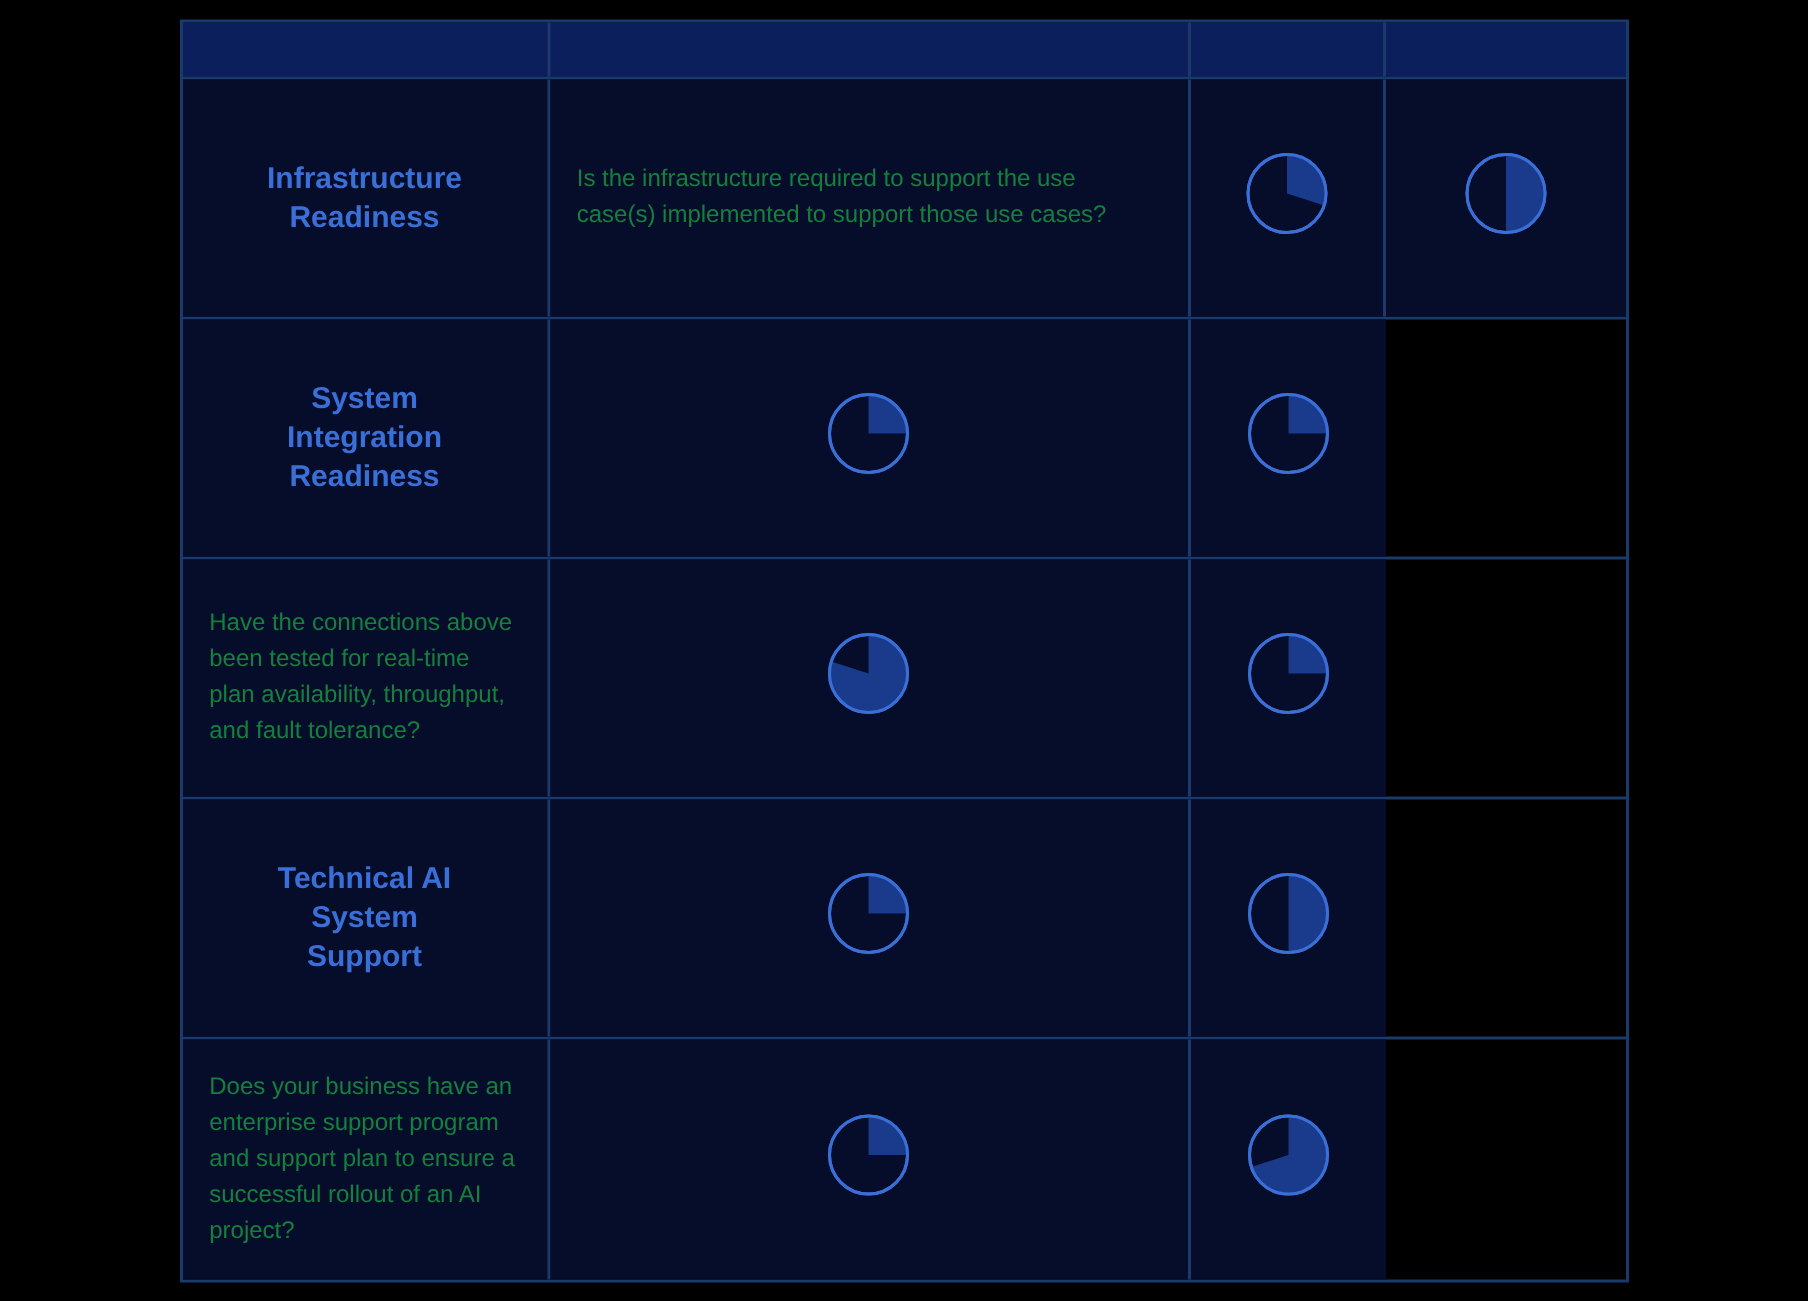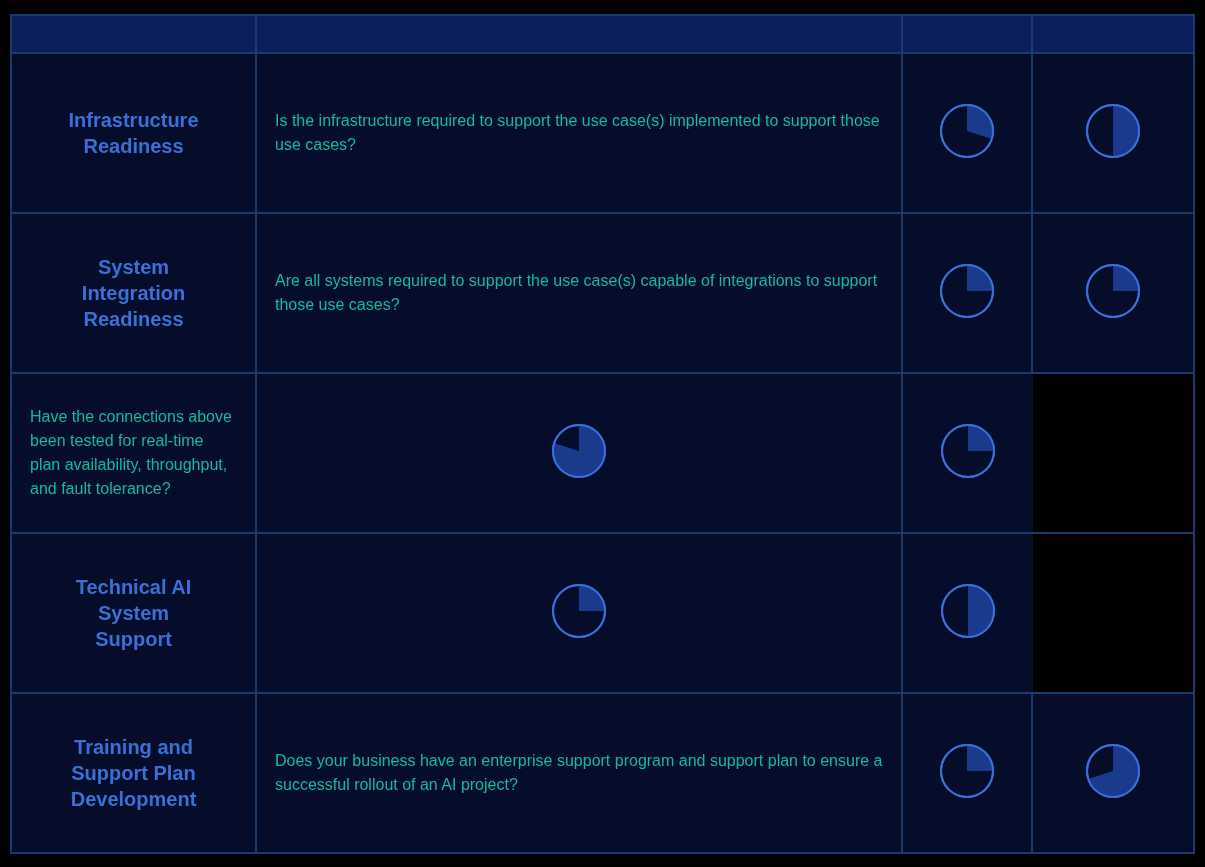--- a/index.html
+++ b/index.html
@@ -6,21 +6,21 @@
     body {
       background: #000;
       font-family: Arial, sans-serif;
       width: 1205px;
       min-height: 867px;
       display: flex;
       align-items: center;
       justify-content: center;
     }
     .table-container {
-      width: 1185px;
+      width: 966px;
       border: 2px solid #1a3a6b;
     }
     .table-header {
       display: grid;
       grid-template-columns: 245px 1fr 130px 160px;
       background: #0a1f5c;
     }
     .header-cell {
       padding: 18px 12px;
       color: #fff;
@@ -50,21 +50,21 @@
       color: #3a6fd8;
       font-weight: bold;
       font-size: 20px;
       line-height: 1.3;
     }
     .overview-cell {
       background: #050d2a;
       padding: 20px 18px;
       display: flex;
       align-items: center;
-      color: #14b8a6;
+      color: #15803d;
       font-size: 16px;
       line-height: 1.5;
       border-right: 2px solid #1a3a6b;
     }
     .score-cell {
       background: #050d2a;
       display: flex;
       align-items: center;
       justify-content: center;
       border-right: 2px solid #1a3a6b;
@@ -112,23 +112,20 @@
     <circle cx="30" cy="30" r="26" fill="#050d2a" stroke="#3a6fd8" stroke-width="2"></circle>
     <path d="M 30 30 L 30 4 A 26 26 0 0 1 30.000000000000004 56 Z" fill="#1a3a8c"></path>
     <circle cx="30" cy="30" r="26" fill="none" stroke="#3a6fd8" stroke-width="2"></circle>
   </svg></div>
     </div>
   </div>
       <div class="table-row">
     <div class="dim-cell">
       <span>System<br>Integration<br>Readiness</span>
     </div>
-    <div class="overview-cell">
-      <span>Are all systems required to support the use case(s) capable of integrations to support those use cases?</span>
-    </div>
     <div class="score-cell">
       <div class="pie-icon"><svg viewBox="0 0 60 60" xmlns="http://www.w3.org/2000/svg">
     <circle cx="30" cy="30" r="26" fill="#050d2a" stroke="#3a6fd8" stroke-width="2"></circle>
     <path d="M 30 30 L 30 4 A 26 26 0 0 1 56 30 Z" fill="#1a3a8c"></path>
     <circle cx="30" cy="30" r="26" fill="none" stroke="#3a6fd8" stroke-width="2"></circle>
   </svg></div>
     </div>
     <div class="benchmark-cell">
       <div class="pie-icon"><svg viewBox="0 0 60 60" xmlns="http://www.w3.org/2000/svg">
     <circle cx="30" cy="30" r="26" fill="#050d2a" stroke="#3a6fd8" stroke-width="2"></circle>
@@ -169,23 +166,20 @@
     </div>
     <div class="benchmark-cell">
       <div class="pie-icon"><svg viewBox="0 0 60 60" xmlns="http://www.w3.org/2000/svg">
     <circle cx="30" cy="30" r="26" fill="#050d2a" stroke="#3a6fd8" stroke-width="2"></circle>
     <path d="M 30 30 L 30 4 A 26 26 0 0 1 30.000000000000004 56 Z" fill="#1a3a8c"></path>
     <circle cx="30" cy="30" r="26" fill="none" stroke="#3a6fd8" stroke-width="2"></circle>
   </svg></div>
     </div>
   </div>
       <div class="table-row">
-    <div class="dim-cell">
-      <span>Training and<br>Support Plan<br>Development</span>
-    </div>
     <div class="overview-cell">
       <span>Does your business have an enterprise support program and support plan to ensure a successful rollout of an AI project?</span>
     </div>
     <div class="score-cell">
       <div class="pie-icon"><svg viewBox="0 0 60 60" xmlns="http://www.w3.org/2000/svg">
     <circle cx="30" cy="30" r="26" fill="#050d2a" stroke="#3a6fd8" stroke-width="2"></circle>
     <path d="M 30 30 L 30 4 A 26 26 0 0 1 56 30 Z" fill="#1a3a8c"></path>
     <circle cx="30" cy="30" r="26" fill="none" stroke="#3a6fd8" stroke-width="2"></circle>
   </svg></div>
     </div>

